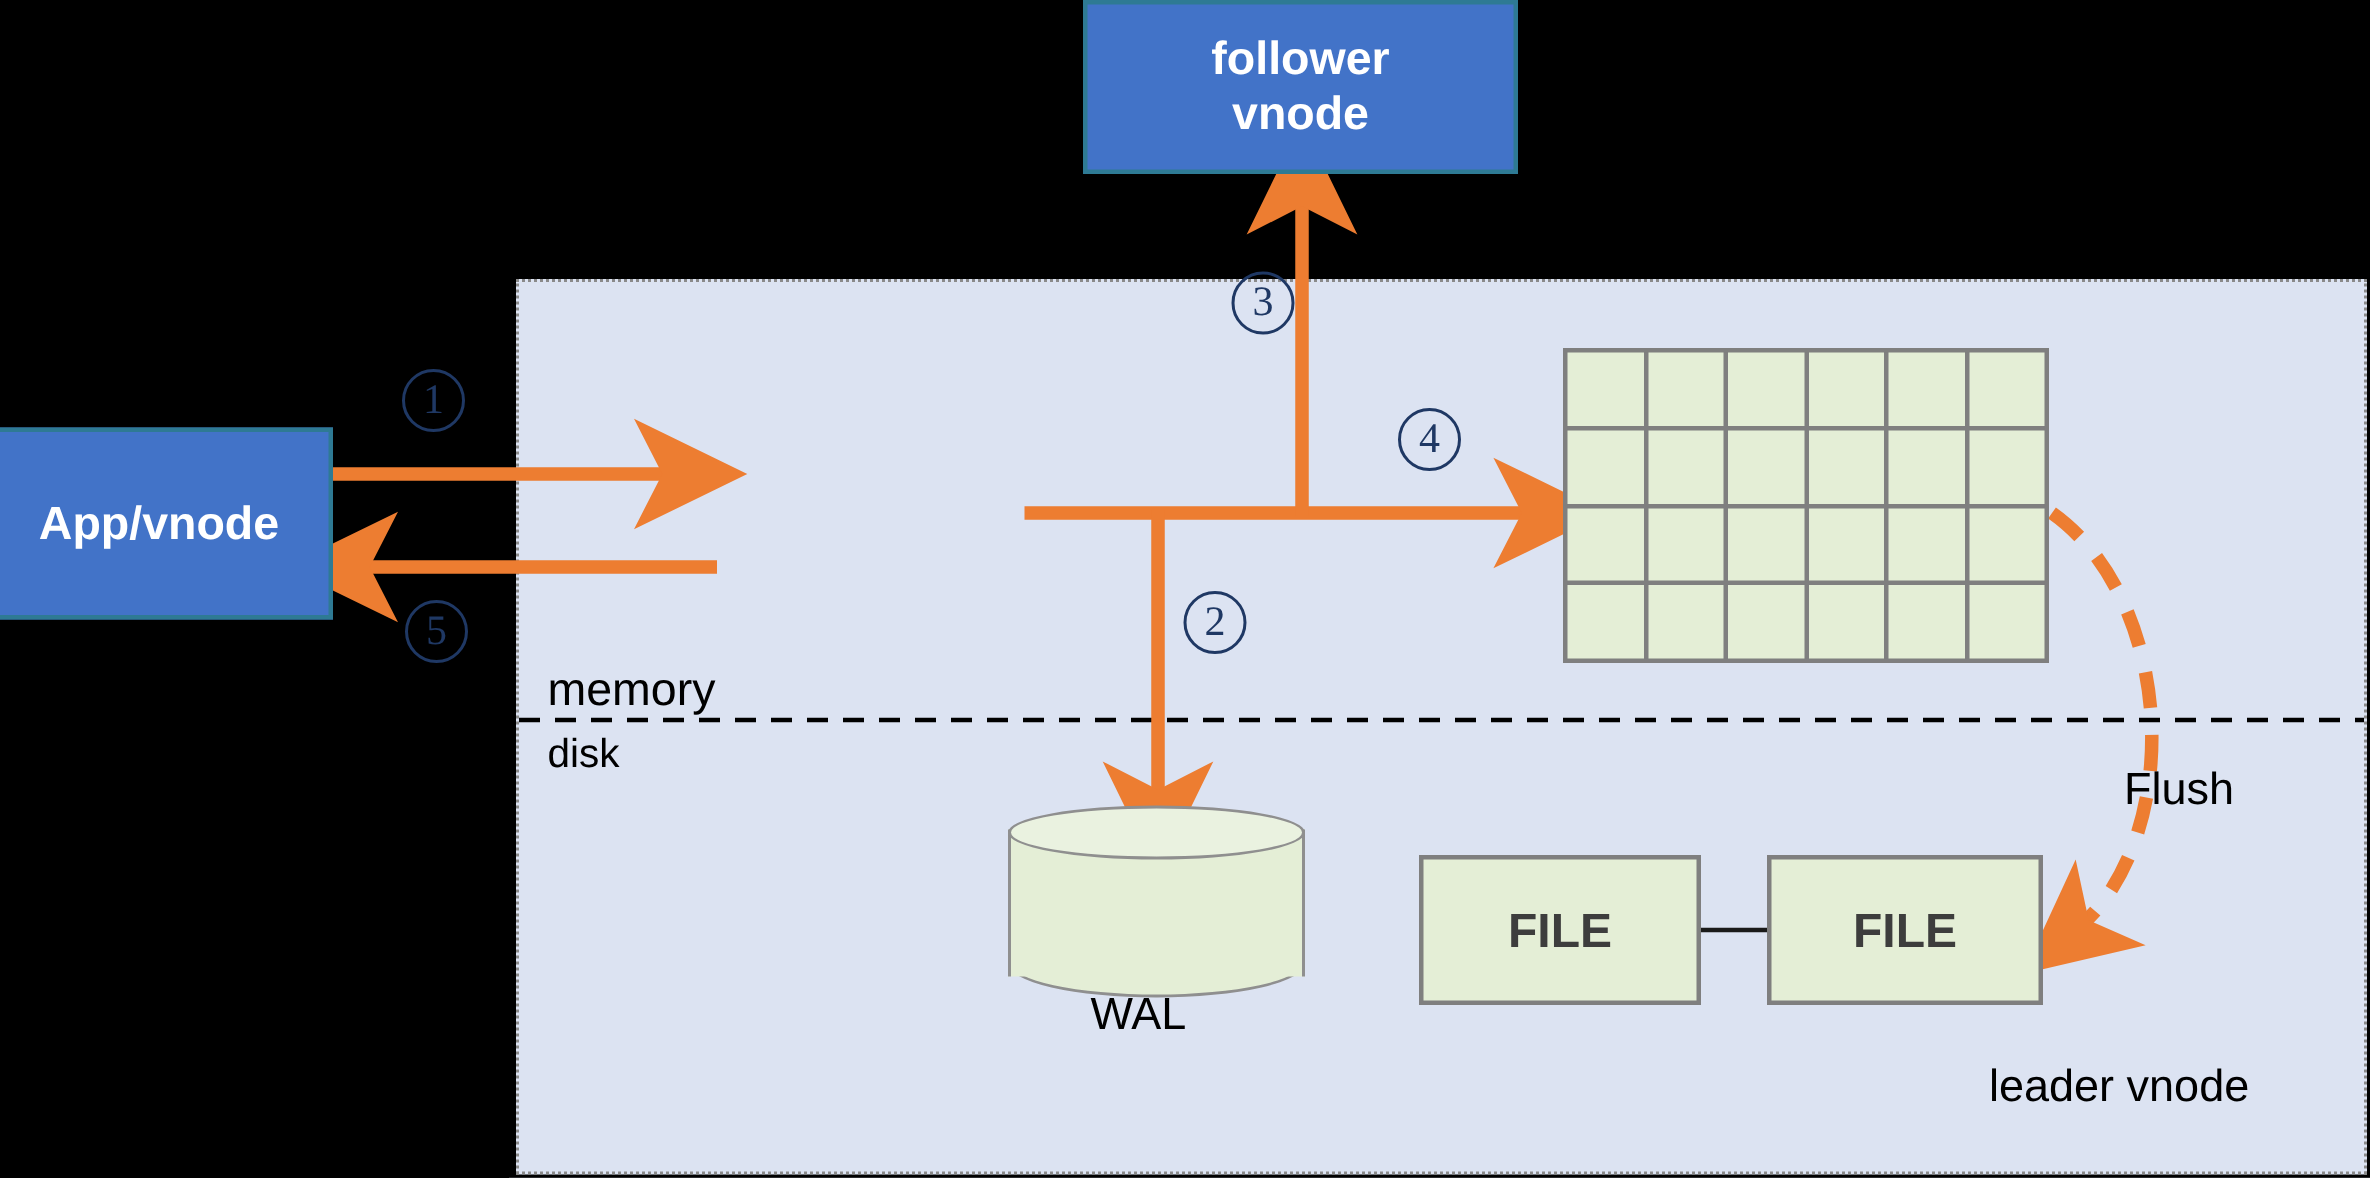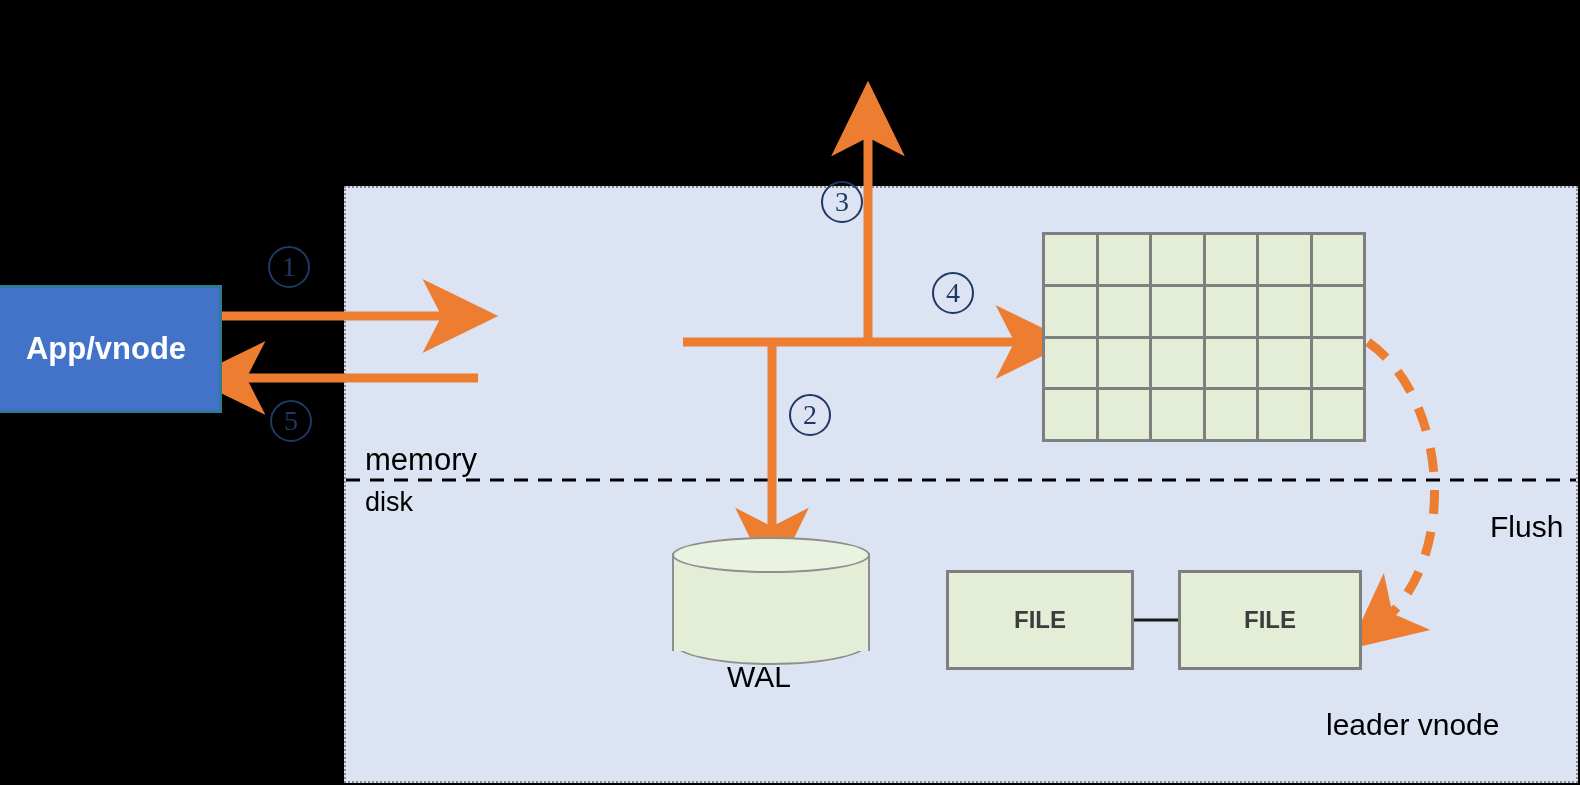--- a/index.html
+++ b/index.html
@@ -97,31 +97,31 @@
     background: #eaf2e0;
     border: 2px solid #8f8f8f;
     border-radius: 50%;
     box-sizing: border-box;
   }
   .plain-label {
     color: #000000; font-size: 30px; white-space: nowrap;
   }
   #wal-label { left: 727px; top: 660px; }
   #leader-label { left: 1326px; top: 708px; }
-  #flush-label  { left: 1490px; top: 510px; }
+  #flush-label  { left: 1416px; top: 510px; }
   #memory-label { left: 365px; top: 442px; font-size: 31px; }
   #disk-label   { left: 365px; top: 487px; font-size: 27px; }
 
   
   .file-box {
     background: #e4eed6;
     border: 3px solid #7f7f7f;
     box-sizing: border-box;
     display: flex; align-items: center; justify-content: center;
-    color: #3d3d3d; font-weight: bold; font-size: 24px;
+    color: #3d3d3d; font-weight: bold; font-size: 32px;
   }
   #file-box-1 { left: 946px; top: 570px; width: 188px; height: 100px; }
   #file-box-2 { left: 1178px; top: 570px; width: 184px; height: 100px; }
 
   
   .step-circle {
     width: 42px; height: 42px;
     border: 2.5px solid #1f3864;
     border-radius: 50%;
     box-sizing: border-box;
@@ -162,20 +162,26 @@
 
     <line x1="868" y1="344" x2="868" y2="124" stroke="#ed7d31" stroke-width="9" marker-end="url(#ah)"></line>
 
     <line x1="772" y1="340" x2="772" y2="540" stroke="#ed7d31" stroke-width="9" marker-end="url(#ah)"></line>
 
     <path d="M1368,342 C1450,400 1458,560 1382,622" fill="none" stroke="#ed7d31" stroke-width="9" stroke-dasharray="24,18" marker-end="url(#ah)"></path>
 
     <line x1="1134" y1="620" x2="1178" y2="620" stroke="#1a1a1a" stroke-width="3"></line>
   </svg>
 
+  <div id="follower-vnode" class="abs blue-box">
+    <span>
+      <span>follower</span><br>
+      <span>vnode</span>
+    </span>
+  </div>
 
   <div id="app-taosc" class="abs blue-box">
     <span>App/vnode</span>
   </div>
 
 
   <div id="memtable" class="abs">
     <div></div>
     <div></div>
     <div></div>

